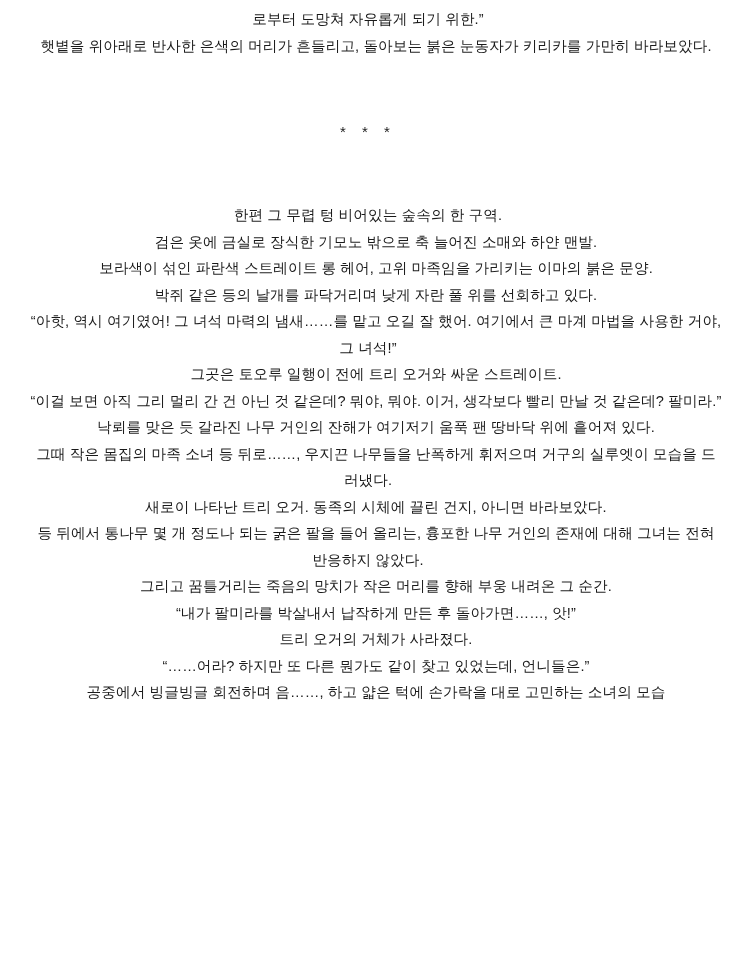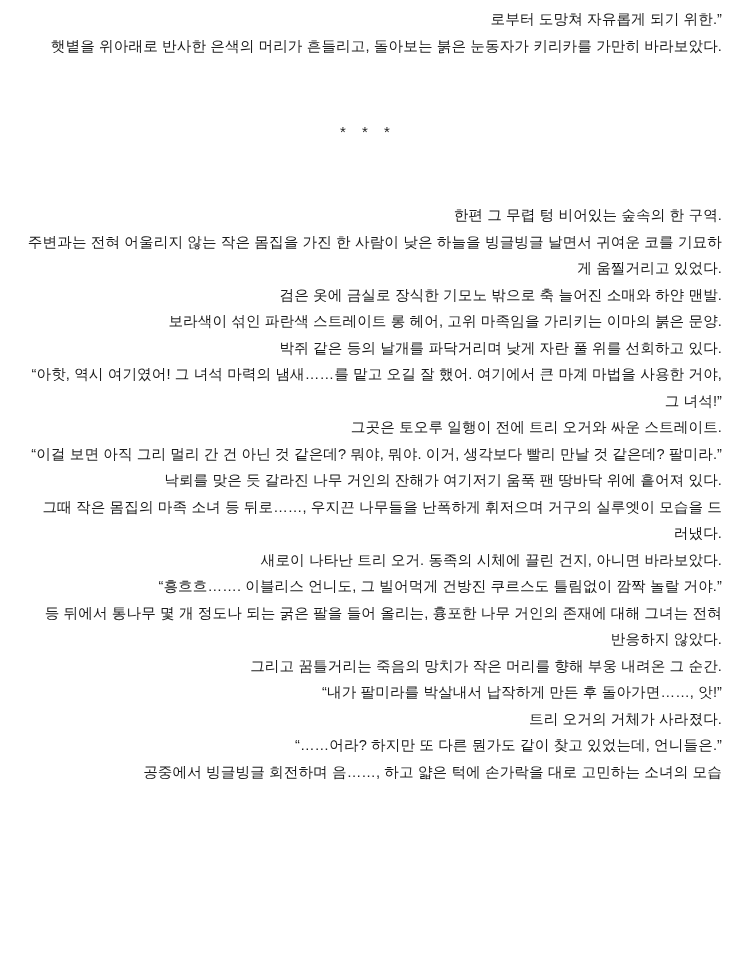--- a/index.html
+++ b/index.html
@@ -17,21 +17,21 @@
     box-sizing: border-box;
     background: #ffffff;
     overflow: hidden;
     padding: 6px 14px 0 14px;
   }
   .para {
     font-size: 14.6px;
     line-height: 26.5px;
     color: #1a1a1a;
     margin: 0;
-    text-align: right;
+    text-align: center;
     word-break: break-all;
     letter-spacing: 0.1px;
   }
   .indent {
     text-indent: 16px;
   }
   .divider {
     text-align: center;
     font-size: 15px;
     color: #1a1a1a;
@@ -54,31 +54,29 @@
   </div>
 
   <div class="spacer-lg"></div>
 
   <p class="divider">* * *</p>
 
   <div class="spacer-md"></div>
 
   <div class="block">
     <p class="para">한편 그 무렵 텅 비어있는 숲속의 한 구역.</p>
-    <p class="para">주변과는 전혀 어울리지 않는 작은 몸집을 가진 한 사람이 낮은 하늘을 빙글빙글 날면서 귀여운 코를 기묘하게 움찔거리고 있었다.</p>
     <p class="para indent">검은 옷에 금실로 장식한 기모노 밖으로 축 늘어진 소매와 하얀 맨발.</p>
     <p class="para indent">보라색이 섞인 파란색 스트레이트 롱 헤어, 고위 마족임을 가리키는 이마의 붉은 문양.</p>
     <p class="para indent">박쥐 같은 등의 날개를 파닥거리며 낮게 자란 풀 위를 선회하고 있다.</p>
     <p class="para indent">“아핫, 역시 여기였어! 그 녀석 마력의 냄새……를 맡고 오길 잘 했어. 여기에서 큰 마계 마법을 사용한 거야, 그 녀석!”</p>
     <p class="para indent">그곳은 토오루 일행이 전에 트리 오거와 싸운 스트레이트.</p>
     <p class="para indent">“이걸 보면 아직 그리 멀리 간 건 아닌 것 같은데? 뭐야, 뭐야. 이거, 생각보다 빨리 만날 것 같은데? 팔미라.”</p>
     <p class="para indent">낙뢰를 맞은 듯 갈라진 나무 거인의 잔해가 여기저기 움푹 팬 땅바닥 위에 흩어져 있다.</p>
     <p class="para indent">그때 작은 몸집의 마족 소녀 등 뒤로……, 우지끈 나무들을 난폭하게 휘저으며 거구의 실루엣이 모습을 드러냈다.</p>
     <p class="para indent">새로이 나타난 트리 오거. 동족의 시체에 끌린 건지, 아니면 바라보았다.</p>
-    <p class="para indent">“흥흐흐……. 이블리스 언니도, 그 빌어먹게 건방진 쿠르스도 틀림없이 깜짝 놀랄 거야.”</p>
     <p class="para indent">등 뒤에서 통나무 몇 개 정도나 되는 굵은 팔을 들어 올리는, 흉포한 나무 거인의 존재에 대해 그녀는 전혀 반응하지 않았다.</p>
     <p class="para indent">그리고 꿈틀거리는 죽음의 망치가 작은 머리를 향해 부웅 내려온 그 순간.</p>
     <p class="para indent">“내가 팔미라를 박살내서 납작하게 만든 후 돌아가면……, 앗!”</p>
     <p class="para indent">트리 오거의 거체가 사라졌다.</p>
     <p class="para indent">“……어라? 하지만 또 다른 뭔가도 같이 찾고 있었는데, 언니들은.”</p>
     <p class="para indent">공중에서 빙글빙글 회전하며 음……, 하고 얇은 턱에 손가락을 대로 고민하는 소녀의 모습</p>
     <p class="para indent"></p>
   </div>
 
 </div>

